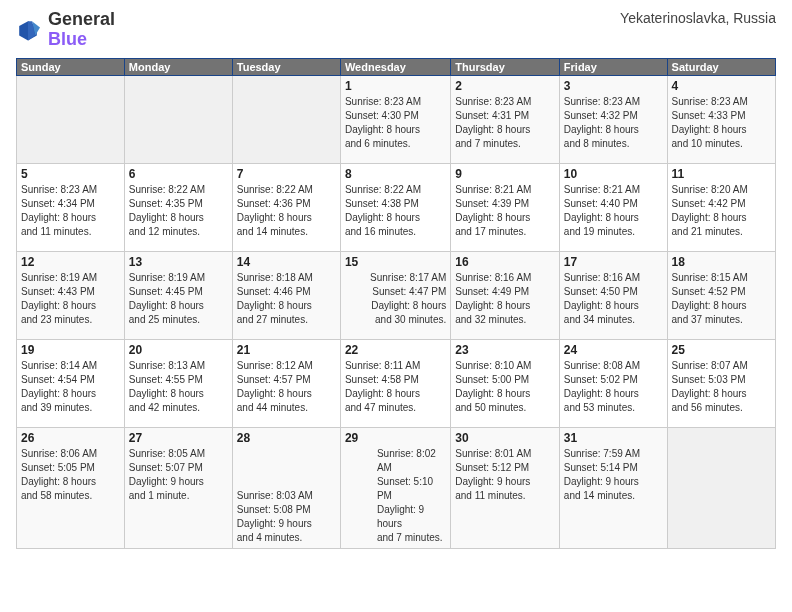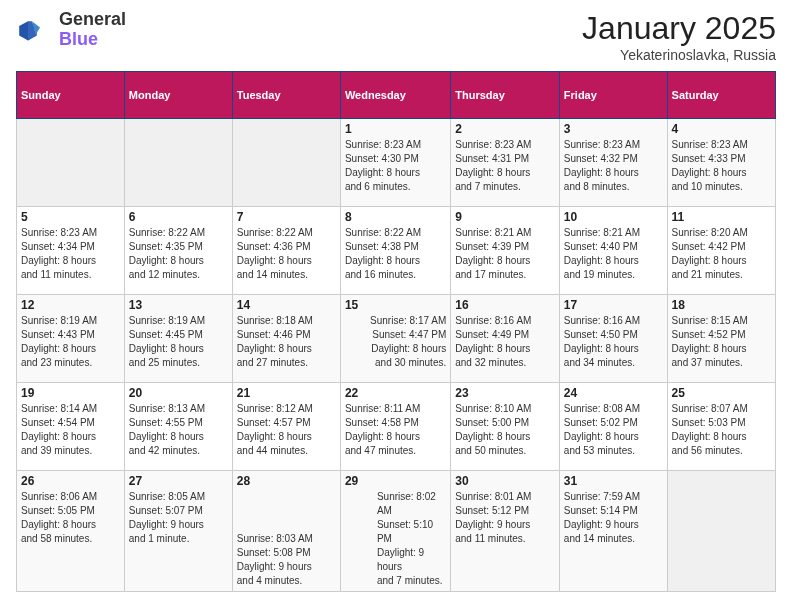--- a/index.html
+++ b/index.html
@@ -17,21 +17,21 @@
     }
     .header {
       display: flex;
       justify-content: space-between;
       align-items: flex-start;
       margin-bottom: 8px;
     }
     .logo {
       display: flex;
       align-items: center;
-      gap: 19px;
+      gap: 8px;
     }
     .logo-text {
       font-size: 18px;
       font-weight: bold;
       line-height: 1.1;
     }
     .logo-general { color: #333; }
     .logo-blue { color: #8b5cf6; }
     .logo-icon {
       width: 24px;
@@ -48,23 +48,23 @@
     .subtitle {
       font-size: 14px;
       color: #444;
     }
     .calendar {
       width: 100%;
       border-collapse: collapse;
       font-size: 10.5px;
     }
     .calendar thead tr th {
-      background: #be185d;
+      background: #737373;
       color: #fff;
-      padding: 17px 4px;
+      padding: 2px 4px;
       text-align: left;
       font-weight: bold;
       font-size: 11px;
       border: 1px solid #1a4488;
     }
     .calendar tbody tr td {
       border: 1px solid #ccc;
       vertical-align: top;
       padding: 3px 4px;
       width: 113px;
@@ -100,21 +100,20 @@
         <polygon points="15,4 26,10 26,22 15,28 4,22 4,10" fill="#2255aa"></polygon>
         <polygon points="20,4 30,12 24,22" fill="#4488cc"></polygon>
         <polygon points="15,4 20,4 24,22 15,28" fill="#3366bb"></polygon>
       </svg>
       <div class="logo-text">
         <span class="logo-general">General</span><br>
         <span class="logo-blue">Blue</span>
       </div>
     </div>
     <div class="title-block">
-      <div class="month-title">January 2025</div>
       <div class="subtitle">Yekaterinoslavka, Russia</div>
     </div>
   </div>
 
   <table class="calendar">
     <thead>
       <tr>
         <th>Sunday</th>
         <th>Monday</th>
         <th>Tuesday</th>

